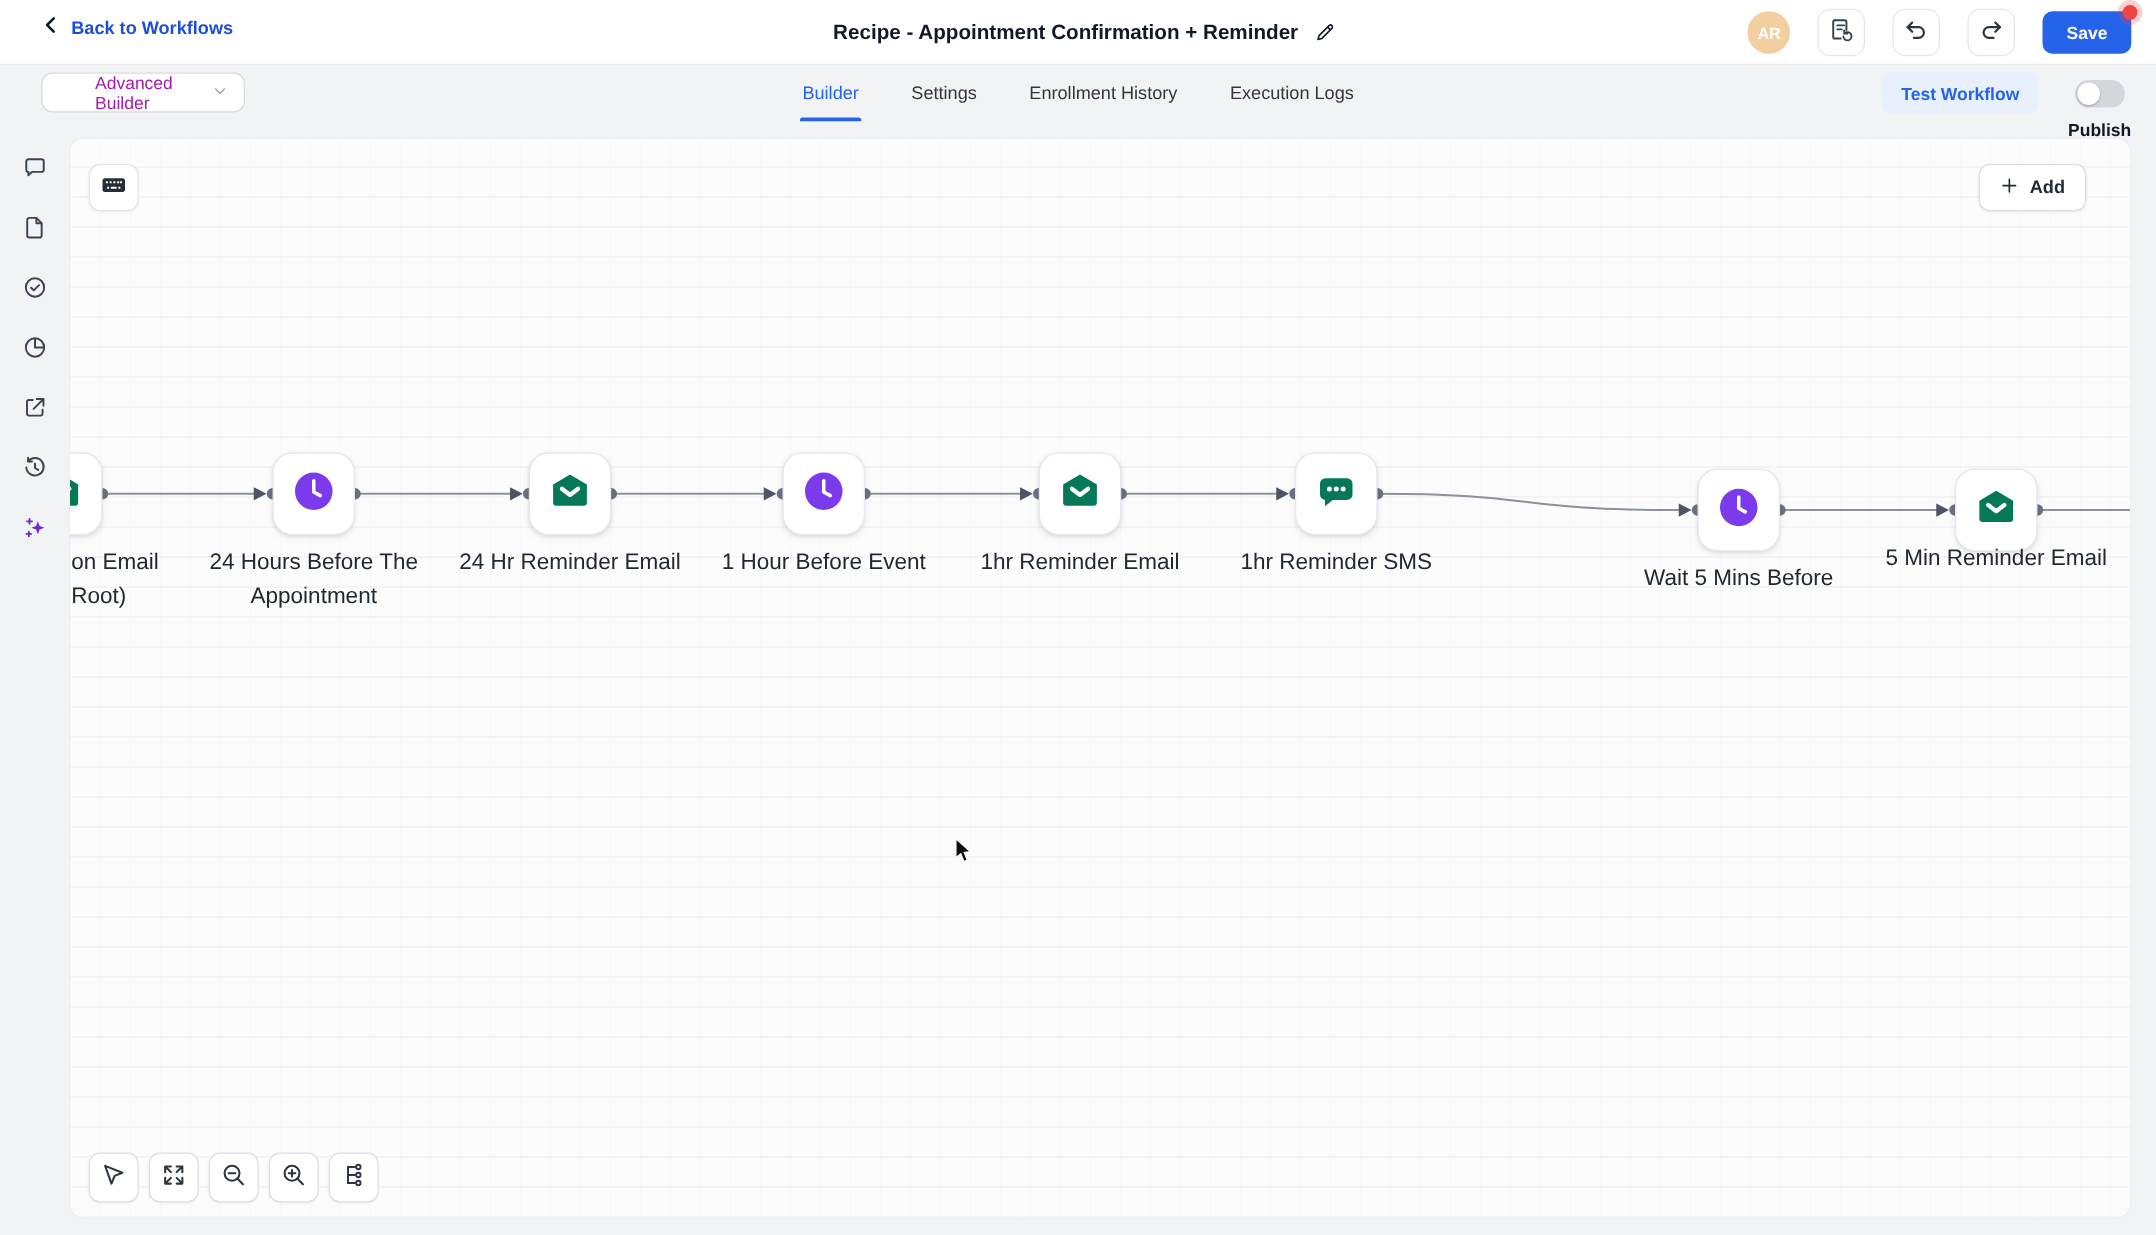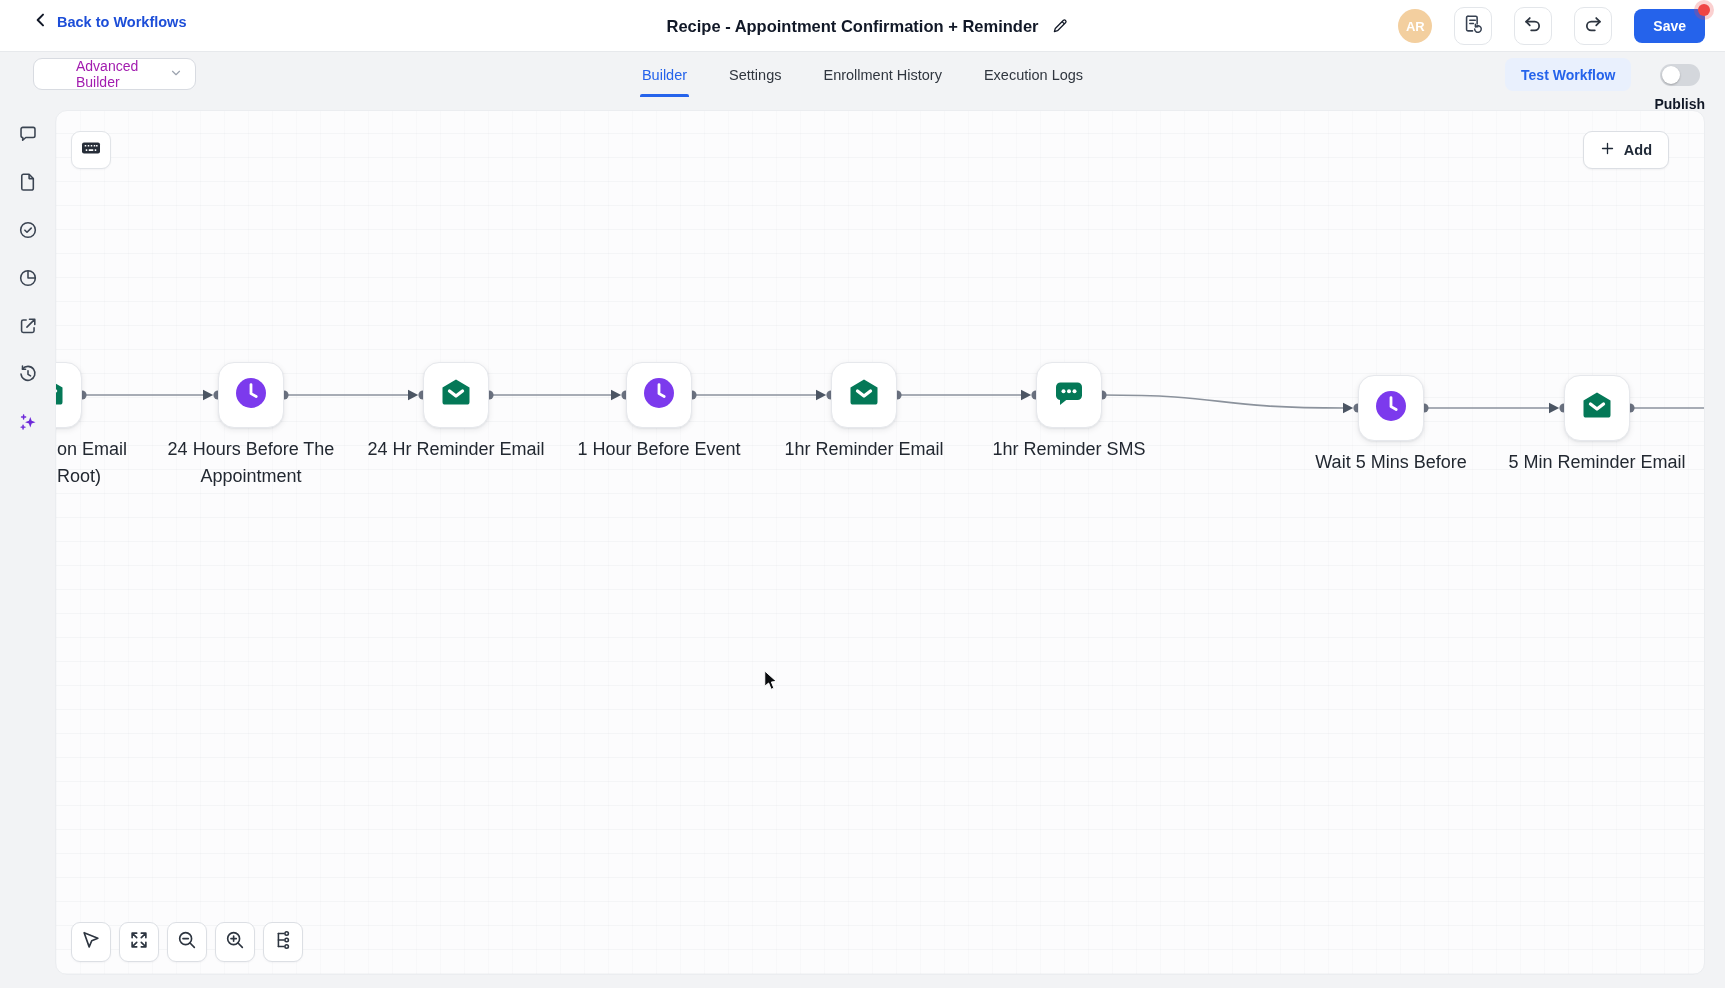--- a/index.html
+++ b/index.html
@@ -275,21 +275,21 @@
             <path d="M19 10.6 V19.6 M19 19.6 L24.2 22.5" stroke="#ffffff" stroke-width="2.8" stroke-linecap="round" fill="none"></path>
           </svg></span>
       </div>
       <div class="node-label" style="left: 1245px; width: 180px; top: 338px;">Wait 5 Mins Before</div>
       <div class="node" style="left: 1508px; top: 264px;">
         <span><svg width="38" height="38" viewBox="0 0 38 38">
             <path d="M19 5.5 L32.5 13.5 V28 a2.6 2.6 0 0 1 -2.6 2.6 H8.1 A2.6 2.6 0 0 1 5.5 28 V13.5 Z" fill="#047857"></path>
             <path d="M12.5 17 L19 22 l6.5 -5" stroke="#ffffff" stroke-width="3.3" fill="none" stroke-linecap="round" stroke-linejoin="round"></path>
           </svg></span>
       </div>
-      <div class="node-label" style="left: 1451px; width: 180px; top: 338px;">5 Min Reminder Email</div>
+      <div class="node-label" style="left: 1451px; width: 180px; top: 322px;">5 Min Reminder Email</div>
     </div>
   <div class="kbd-btn">
     <span>
       <svg width="24" height="24" viewBox="0 0 24 24">
           <rect x="3" y="6.5" width="18" height="11" rx="2" fill="#262d38"></rect>
           <g fill="#ffffff">
             <rect x="5.7" y="9" width="1.6" height="1.6" rx=".3"></rect>
             <rect x="8.7" y="9" width="1.6" height="1.6" rx=".3"></rect>
             <rect x="11.7" y="9" width="1.6" height="1.6" rx=".3"></rect>
             <rect x="14.7" y="9" width="1.6" height="1.6" rx=".3"></rect>

